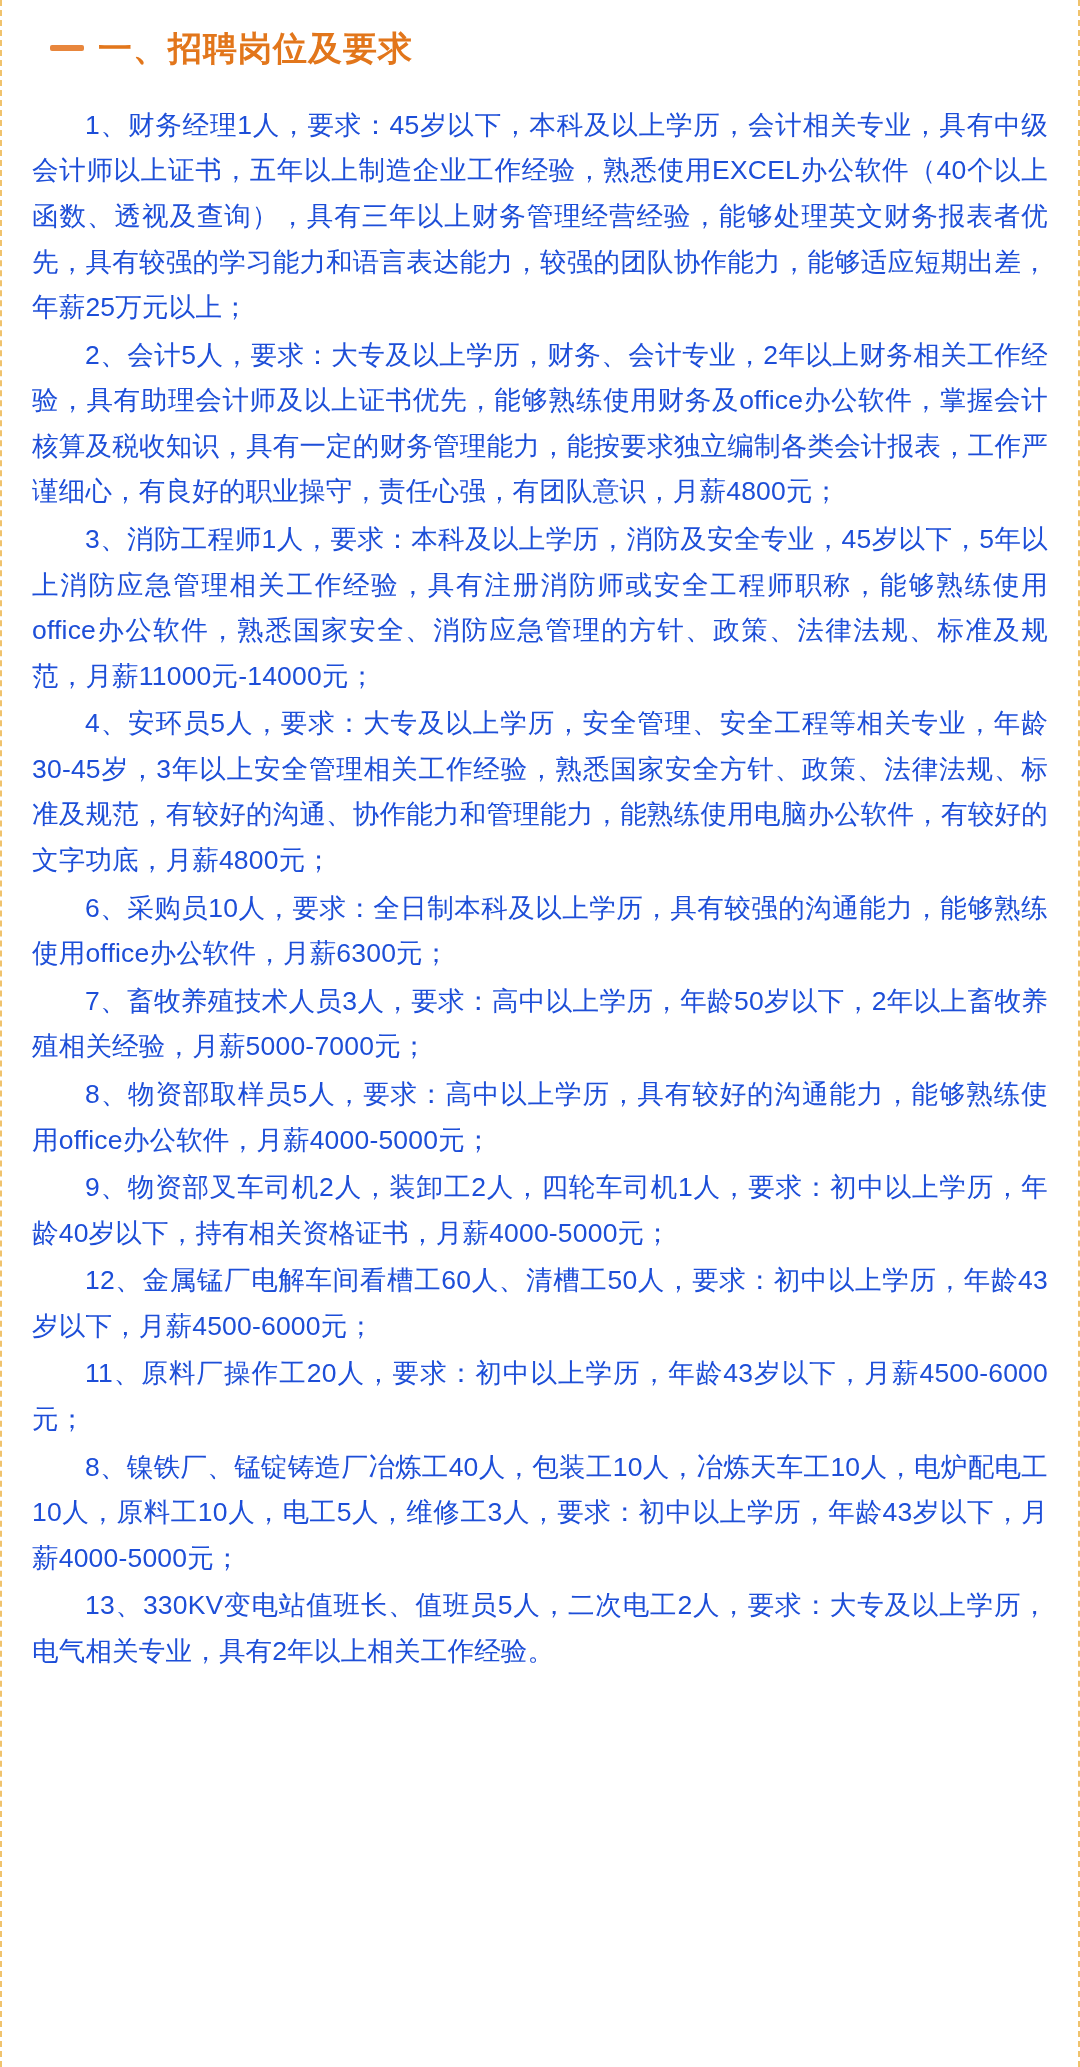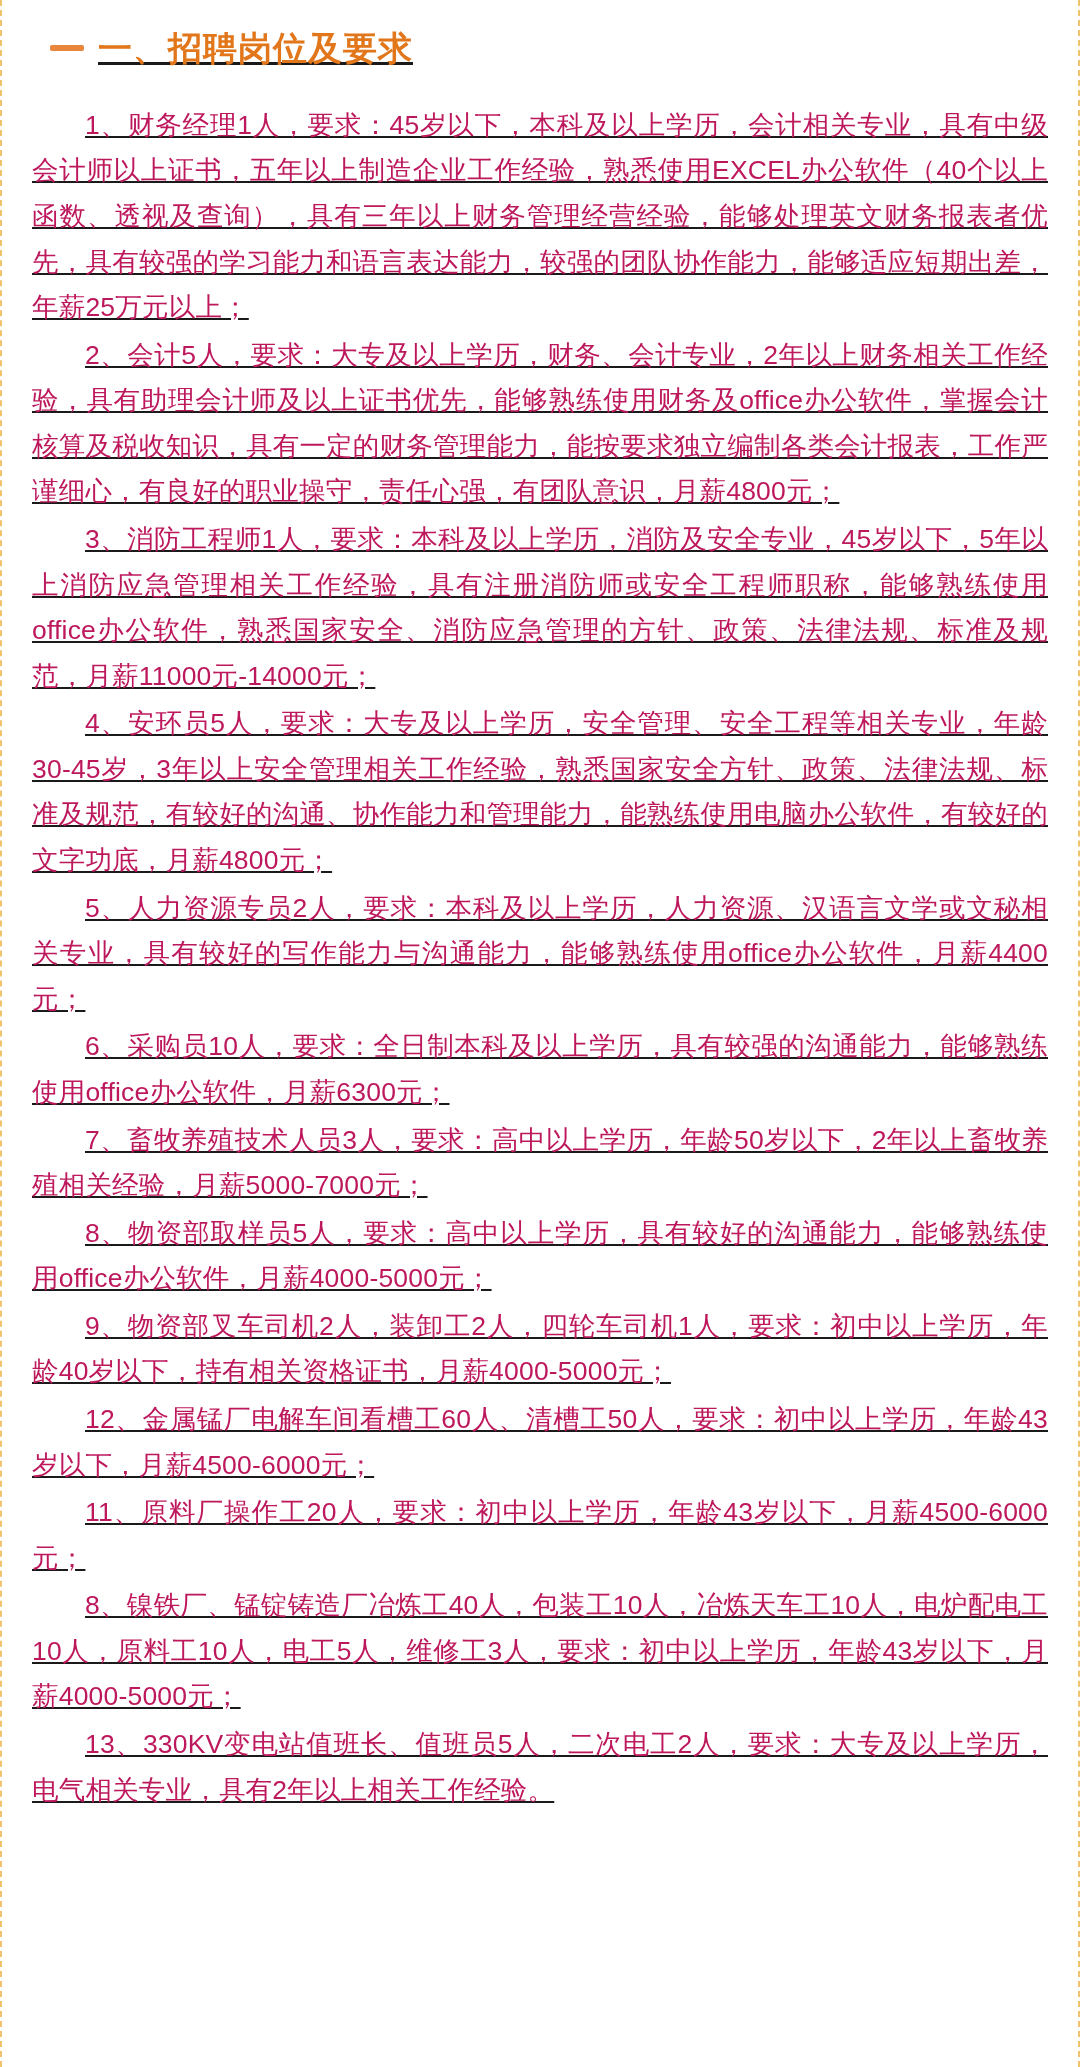--- a/index.html
+++ b/index.html
@@ -16,21 +16,20 @@
   }
   .page {
     position: relative;
     width: 1080px;
     min-height: 2067px;
     box-sizing: border-box;
     padding: 0;
     border-left: 2px dashed #f0c36d;
     border-right: 2px dashed #f0c36d;
     background: #ffffff;
-    text-decoration: underline;
   }
   .content {
     box-sizing: border-box;
     padding: 18px 30px 24px 30px;
   }
   .section-heading {
     display: flex;
     align-items: center;
     gap: 14px;
     margin: 10px 0 34px 18px;
@@ -50,21 +49,21 @@
     line-height: 1.2;
   }
   .body-list {
     margin: 0;
     padding: 0;
     list-style: none;
   }
   .para {
     font-size: 26.5px;
     line-height: 1.72;
-    color: #be185d;
+    color: #1d4ed8;
     text-align: justify;
     text-justify: inter-ideograph;
     text-indent: 2em;
     margin: 0 0 2px 0;
     letter-spacing: 0.2px;
   }
 </style>
 </head>
 <body>
 
@@ -74,21 +73,20 @@
     <div class="section-heading">
       <span class="heading-bar"></span>
       <span class="heading-text">一、招聘岗位及要求</span>
     </div>
 
     <div class="body-list">
       <p class="para">1、财务经理1人，要求：45岁以下，本科及以上学历，会计相关专业，具有中级会计师以上证书，五年以上制造企业工作经验，熟悉使用EXCEL办公软件（40个以上函数、透视及查询），具有三年以上财务管理经营经验，能够处理英文财务报表者优先，具有较强的学习能力和语言表达能力，较强的团队协作能力，能够适应短期出差，年薪25万元以上；</p>
       <p class="para">2、会计5人，要求：大专及以上学历，财务、会计专业，2年以上财务相关工作经验，具有助理会计师及以上证书优先，能够熟练使用财务及office办公软件，掌握会计核算及税收知识，具有一定的财务管理能力，能按要求独立编制各类会计报表，工作严谨细心，有良好的职业操守，责任心强，有团队意识，月薪4800元；</p>
       <p class="para">3、消防工程师1人，要求：本科及以上学历，消防及安全专业，45岁以下，5年以上消防应急管理相关工作经验，具有注册消防师或安全工程师职称，能够熟练使用office办公软件，熟悉国家安全、消防应急管理的方针、政策、法律法规、标准及规范，月薪11000元-14000元；</p>
       <p class="para">4、安环员5人，要求：大专及以上学历，安全管理、安全工程等相关专业，年龄30-45岁，3年以上安全管理相关工作经验，熟悉国家安全方针、政策、法律法规、标准及规范，有较好的沟通、协作能力和管理能力，能熟练使用电脑办公软件，有较好的文字功底，月薪4800元；</p>
-      <p class="para">5、人力资源专员2人，要求：本科及以上学历，人力资源、汉语言文学或文秘相关专业，具有较好的写作能力与沟通能力，能够熟练使用office办公软件，月薪4400元；</p>
       <p class="para">6、采购员10人，要求：全日制本科及以上学历，具有较强的沟通能力，能够熟练使用office办公软件，月薪6300元；</p>
       <p class="para">7、畜牧养殖技术人员3人，要求：高中以上学历，年龄50岁以下，2年以上畜牧养殖相关经验，月薪5000-7000元；</p>
       <p class="para">8、物资部取样员5人，要求：高中以上学历，具有较好的沟通能力，能够熟练使用office办公软件，月薪4000-5000元；</p>
       <p class="para">9、物资部叉车司机2人，装卸工2人，四轮车司机1人，要求：初中以上学历，年龄40岁以下，持有相关资格证书，月薪4000-5000元；</p>
       <p class="para">12、金属锰厂电解车间看槽工60人、清槽工50人，要求：初中以上学历，年龄43岁以下，月薪4500-6000元；</p>
       <p class="para">11、原料厂操作工20人，要求：初中以上学历，年龄43岁以下，月薪4500-6000元；</p>
       <p class="para">8、镍铁厂、锰锭铸造厂冶炼工40人，包装工10人，冶炼天车工10人，电炉配电工10人，原料工10人，电工5人，维修工3人，要求：初中以上学历，年龄43岁以下，月薪4000-5000元；</p>
       <p class="para">13、330KV变电站值班长、值班员5人，二次电工2人，要求：大专及以上学历，电气相关专业，具有2年以上相关工作经验。</p>
     </div>
 

